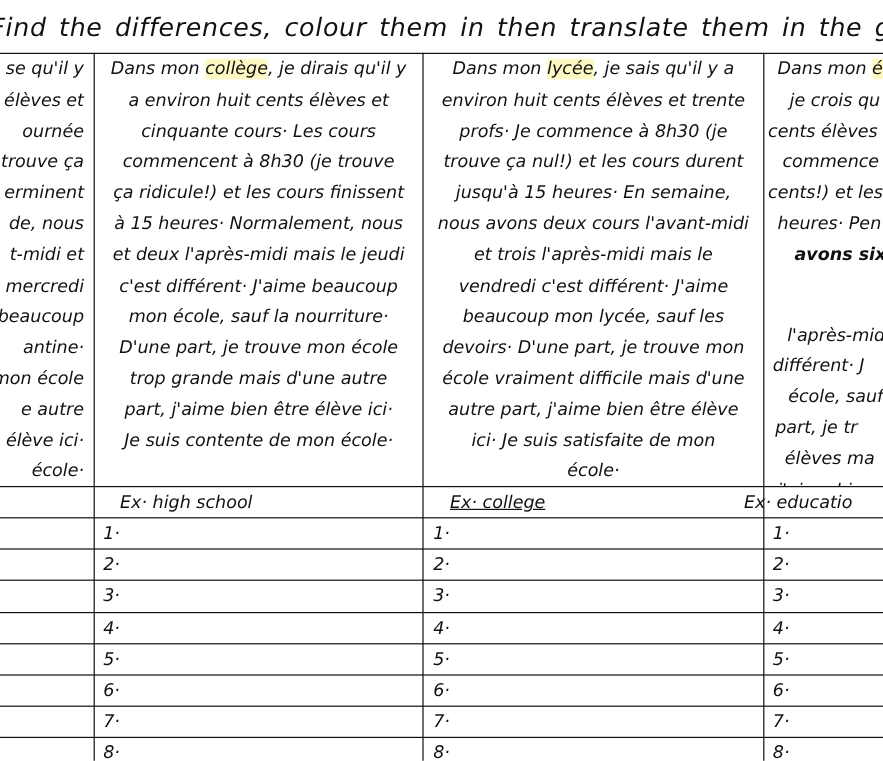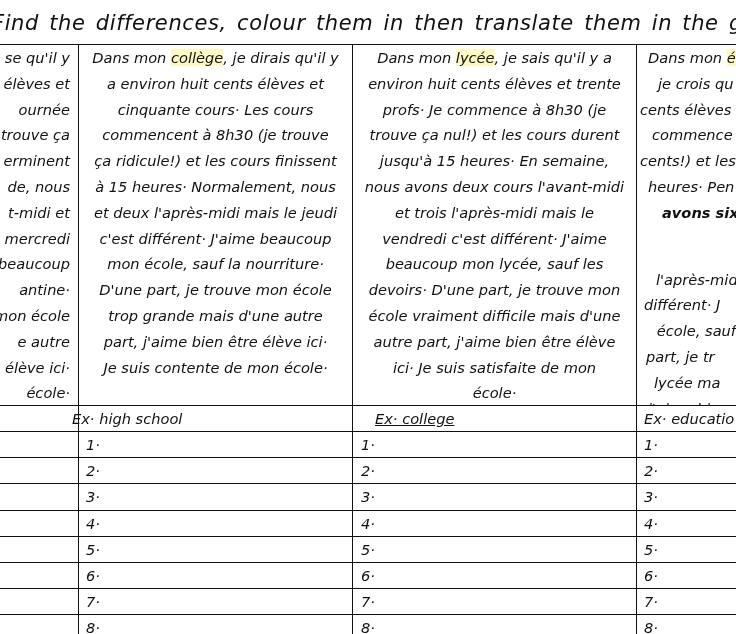--- a/index.html
+++ b/index.html
@@ -159,47 +159,47 @@
       <span class="ln" style="padding-left:10px;">je crois qu</span>
       <span class="ln" style="margin-left:-8px;">cents élèves</span>
       <span class="ln" style="padding-left:4px;">commence à</span>
       <span class="ln" style="margin-left:-8px;">cents!) et les</span>
       <span class="ln">heures· Pen</span>
       <span class="ln" style="padding-left:14px;font-weight:bold;">avons six</span>
       <span class="ln" style="padding-left:8px;margin-top:41px;">l'après-mid</span>
       <span class="ln" style="margin-left:-4px;">différent· J</span>
       <span class="ln" style="padding-left:6px;text-align:right;">école, sauf</span>
       <span class="ln" style="margin-left:-2px;">part, je tr</span>
-      <span class="ln" style="padding-left:6px;">lycée ma</span>
+      <span class="ln" style="padding-left:6px;">élèves ma</span>
       <span class="ln" style="margin-left:-8px;text-align:center;">j'aime bien</span>
       <span class="ln" style="padding-left:8px;">reconnaiss</span>
     </div>
   </div>
 
-  <div class="cell" style="left:72px; top:363px;">Ex· high school</div>
+  <div class="cell" style="left:100px; top:363px;">Ex· high school</div>
   <div class="cell" style="left:86px; top:389px;">1·</div>
   <div class="cell" style="left:86px; top:415px;">2·</div>
   <div class="cell" style="left:86px; top:441px;">3·</div>
   <div class="cell" style="left:86px; top:468px;">4·</div>
   <div class="cell" style="left:86px; top:494px;">5·</div>
   <div class="cell" style="left:86px; top:520px;">6·</div>
   <div class="cell" style="left:86px; top:546px;">7·</div>
   <div class="cell" style="left:86px; top:572px;">8·</div>
 
   <div class="cell" style="left:375px; top:363px;text-decoration:underline;">Ex· college</div>
   <div class="cell" style="left:361px; top:389px;">1·</div>
   <div class="cell" style="left:361px; top:415px;">2·</div>
   <div class="cell" style="left:361px; top:441px;">3·</div>
   <div class="cell" style="left:361px; top:468px;">4·</div>
   <div class="cell" style="left:361px; top:494px;">5·</div>
   <div class="cell" style="left:361px; top:520px;">6·</div>
   <div class="cell" style="left:361px; top:546px;">7·</div>
   <div class="cell" style="left:361px; top:572px;">8·</div>
 
-  <div class="cell" style="left:644px; top:363px;">Ex· educatio</div>
+  <div class="cell" style="left:620px; top:363px;">Ex· educatio</div>
   <div class="cell" style="left:644px; top:389px;">1·</div>
   <div class="cell" style="left:644px; top:415px;">2·</div>
   <div class="cell" style="left:644px; top:441px;">3·</div>
   <div class="cell" style="left:644px; top:468px;">4·</div>
   <div class="cell" style="left:644px; top:494px;">5·</div>
   <div class="cell" style="left:644px; top:520px;">6·</div>
   <div class="cell" style="left:644px; top:546px;">7·</div>
   <div class="cell" style="left:644px; top:572px;">8·</div>
 
 </div>

